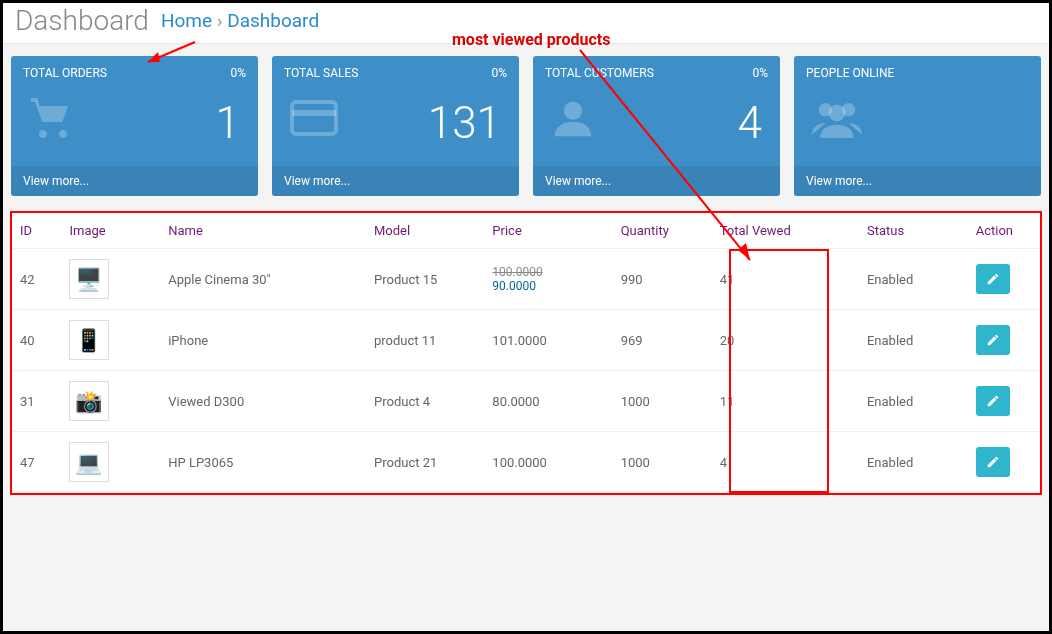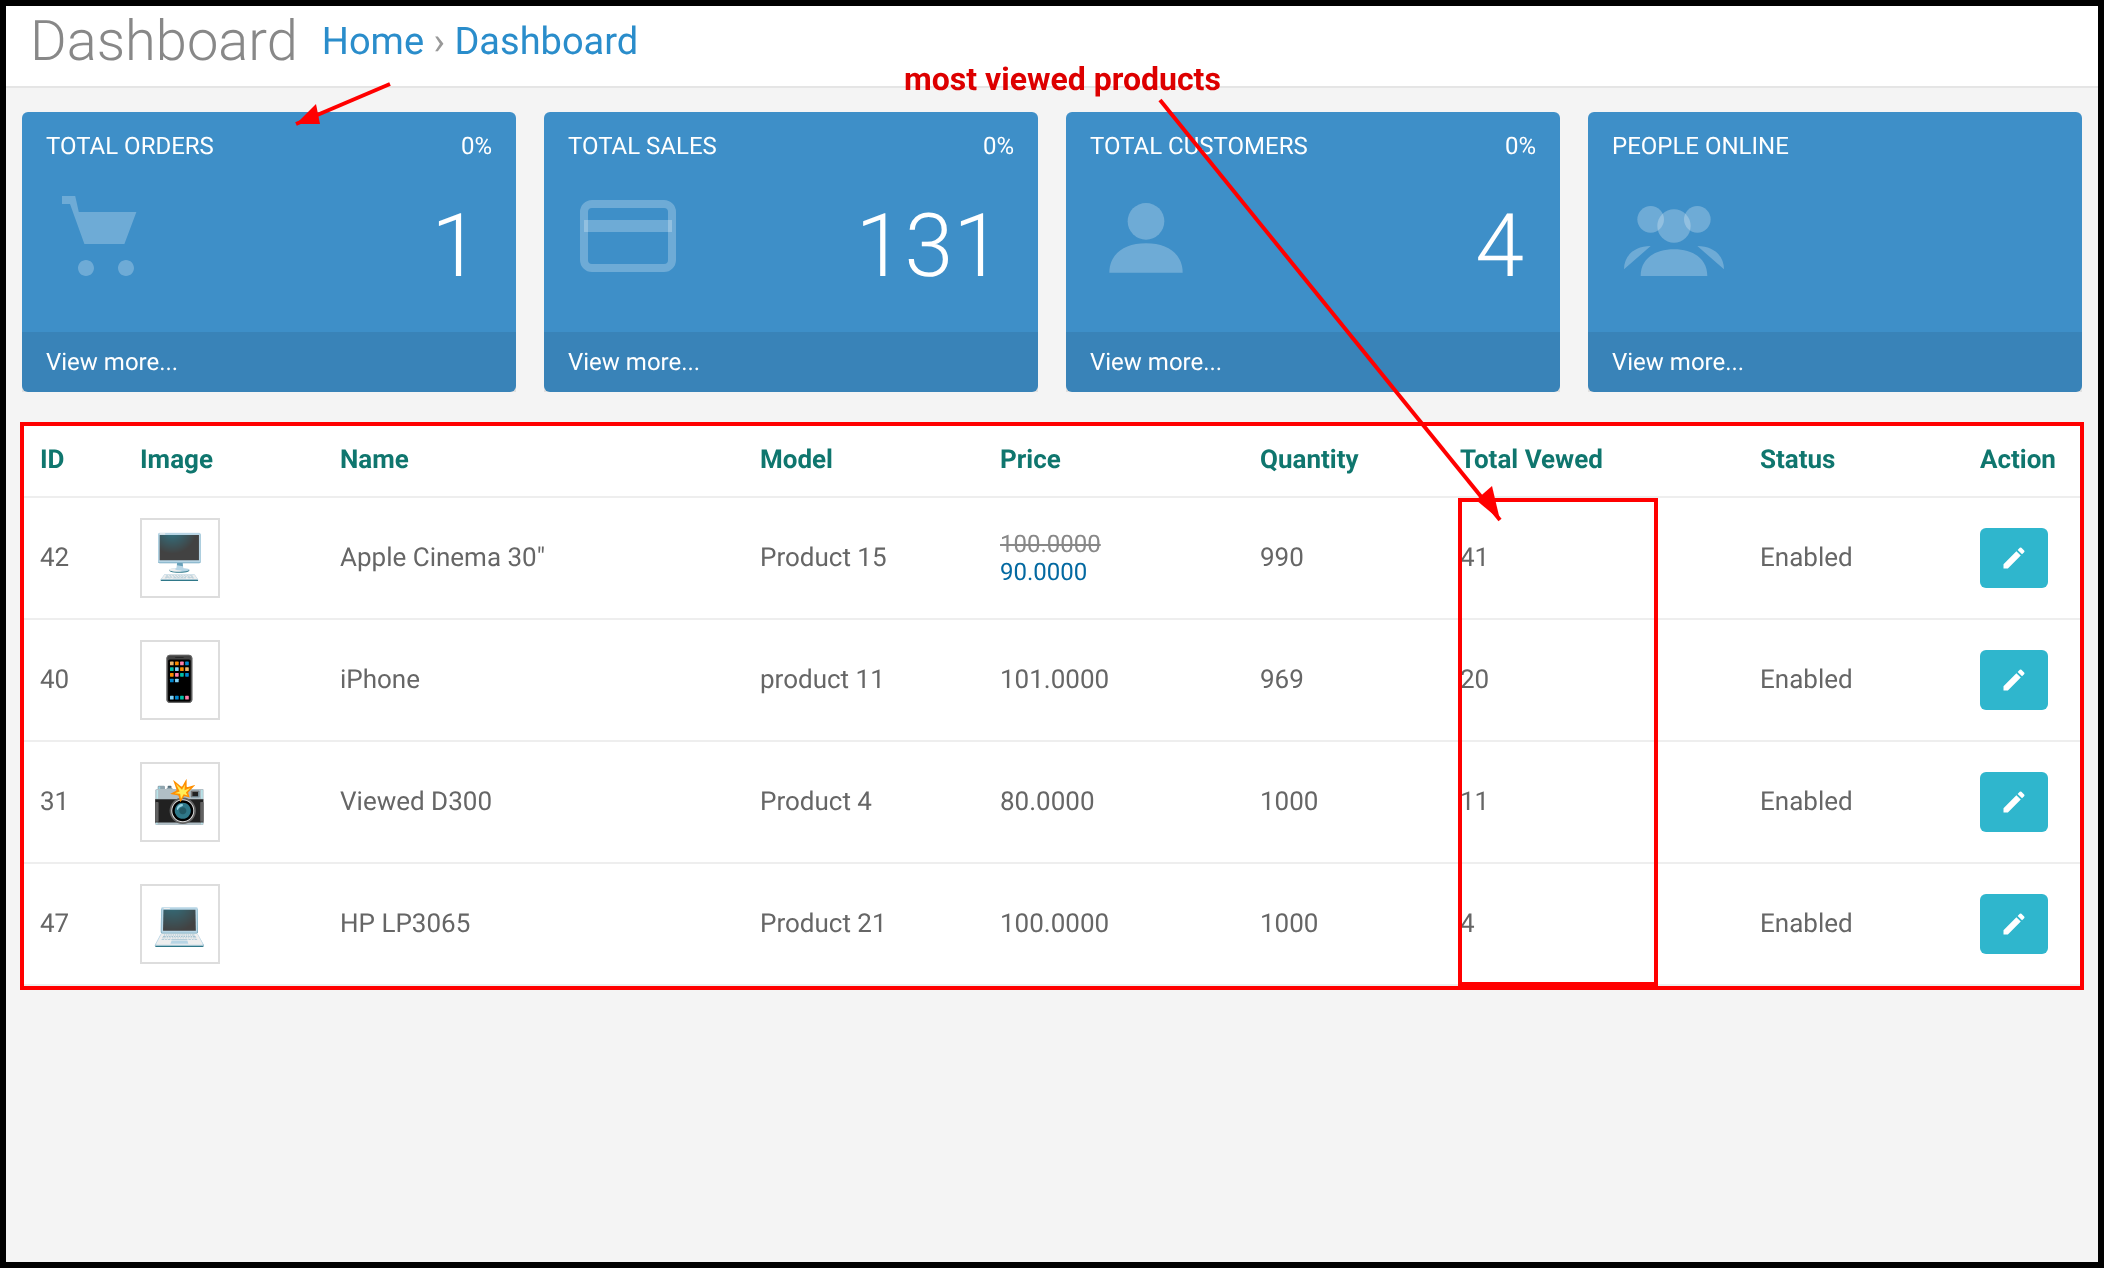--- a/index.html
+++ b/index.html
@@ -108,21 +108,21 @@
     width: 100%;
     border-collapse: collapse;
     font-size: 13px;
   }
   th, td {
     text-align: left;
     padding: 10px 8px;
     border-bottom: 1px solid #eee;
     vertical-align: middle;
   }
-  th { font-weight: bold; color: #0f766e; }
+  th { font-weight: normal; color: #701a75; }
   td { color: #666; }
   .thumb {
     width: 40px;
     height: 40px;
     background: #fff;
     border: 1px solid #ddd;
     display: flex;
     align-items: center;
     justify-content: center;
     font-size: 22px;
@@ -141,21 +141,21 @@
     color: #fff;
     border: none;
     border-radius: 3px;
     width: 34px;
     height: 30px;
     cursor: pointer;
     display: flex;
     align-items: center;
     justify-content: center;
   }
-  .col-action { text-align: left; padding-right: 10px; }
+  .col-action { text-align: right; padding-right: 27px; }
 </style>
 </head>
 <body>
 
 <div class="header">
   <span class="page-title">Dashboard</span>
   <span class="breadcrumb">
     <a href="#">Home</a>
     <span>›</span>
     <a href="#">Dashboard</a>

